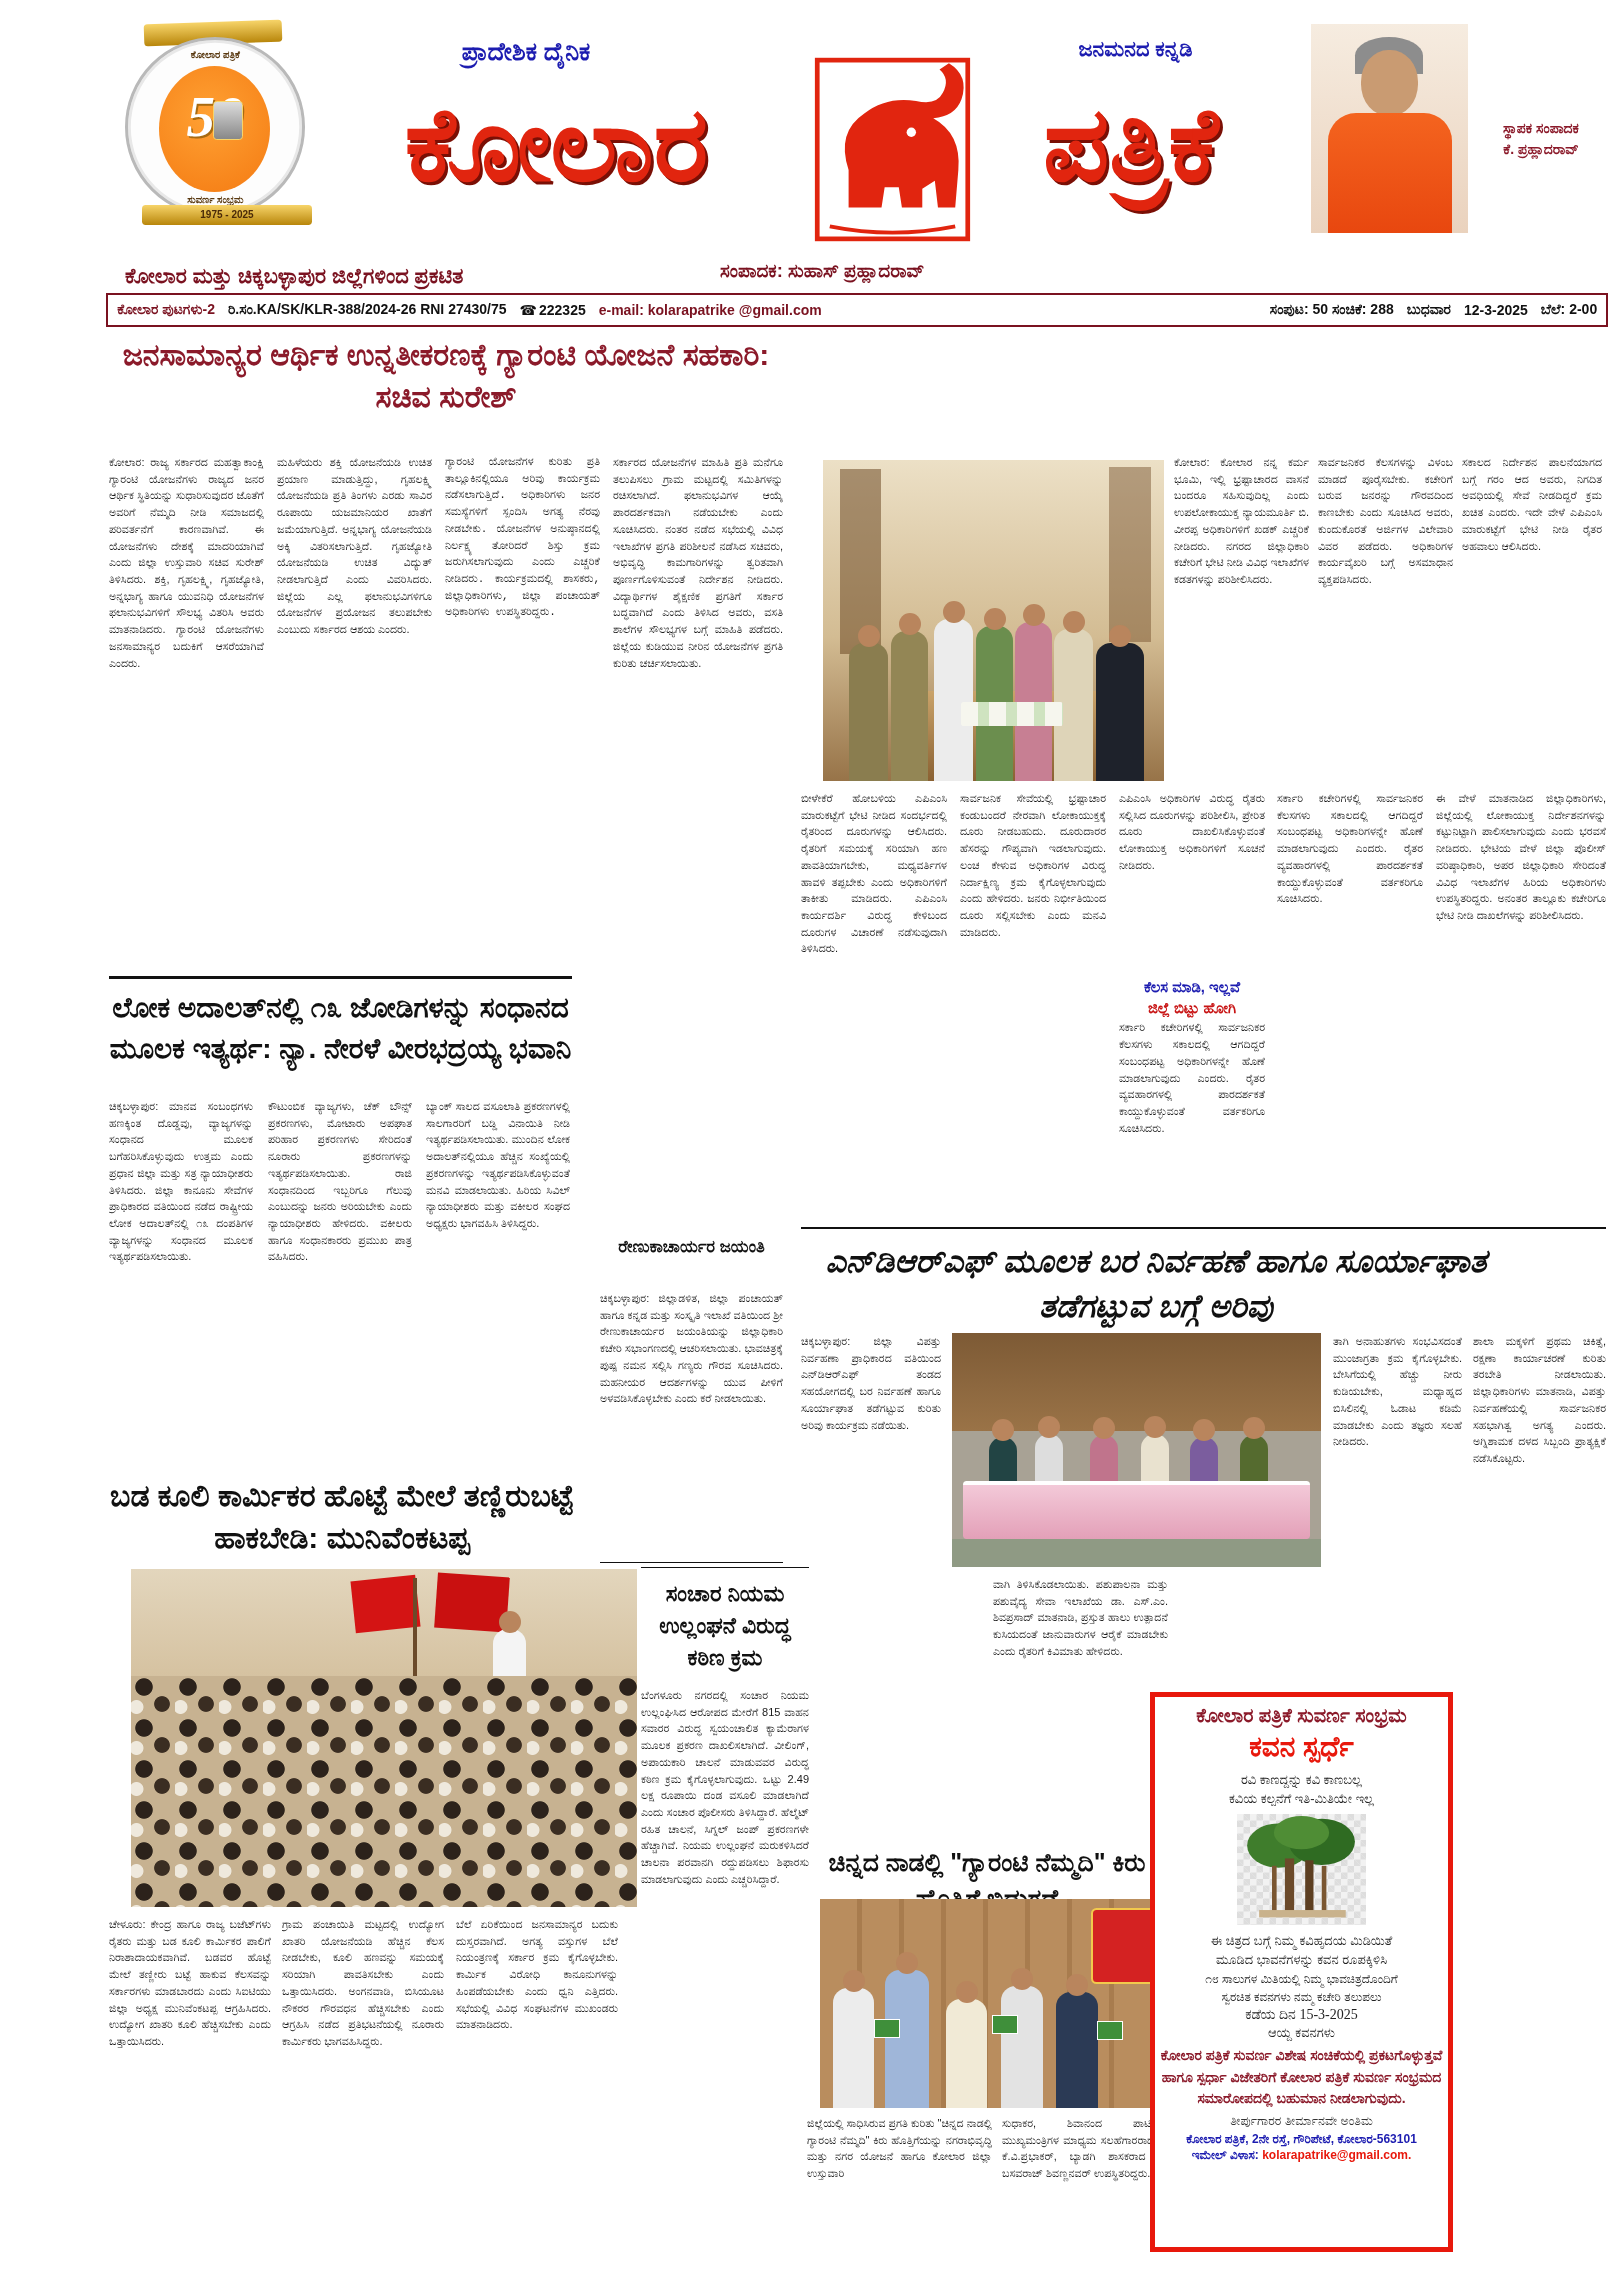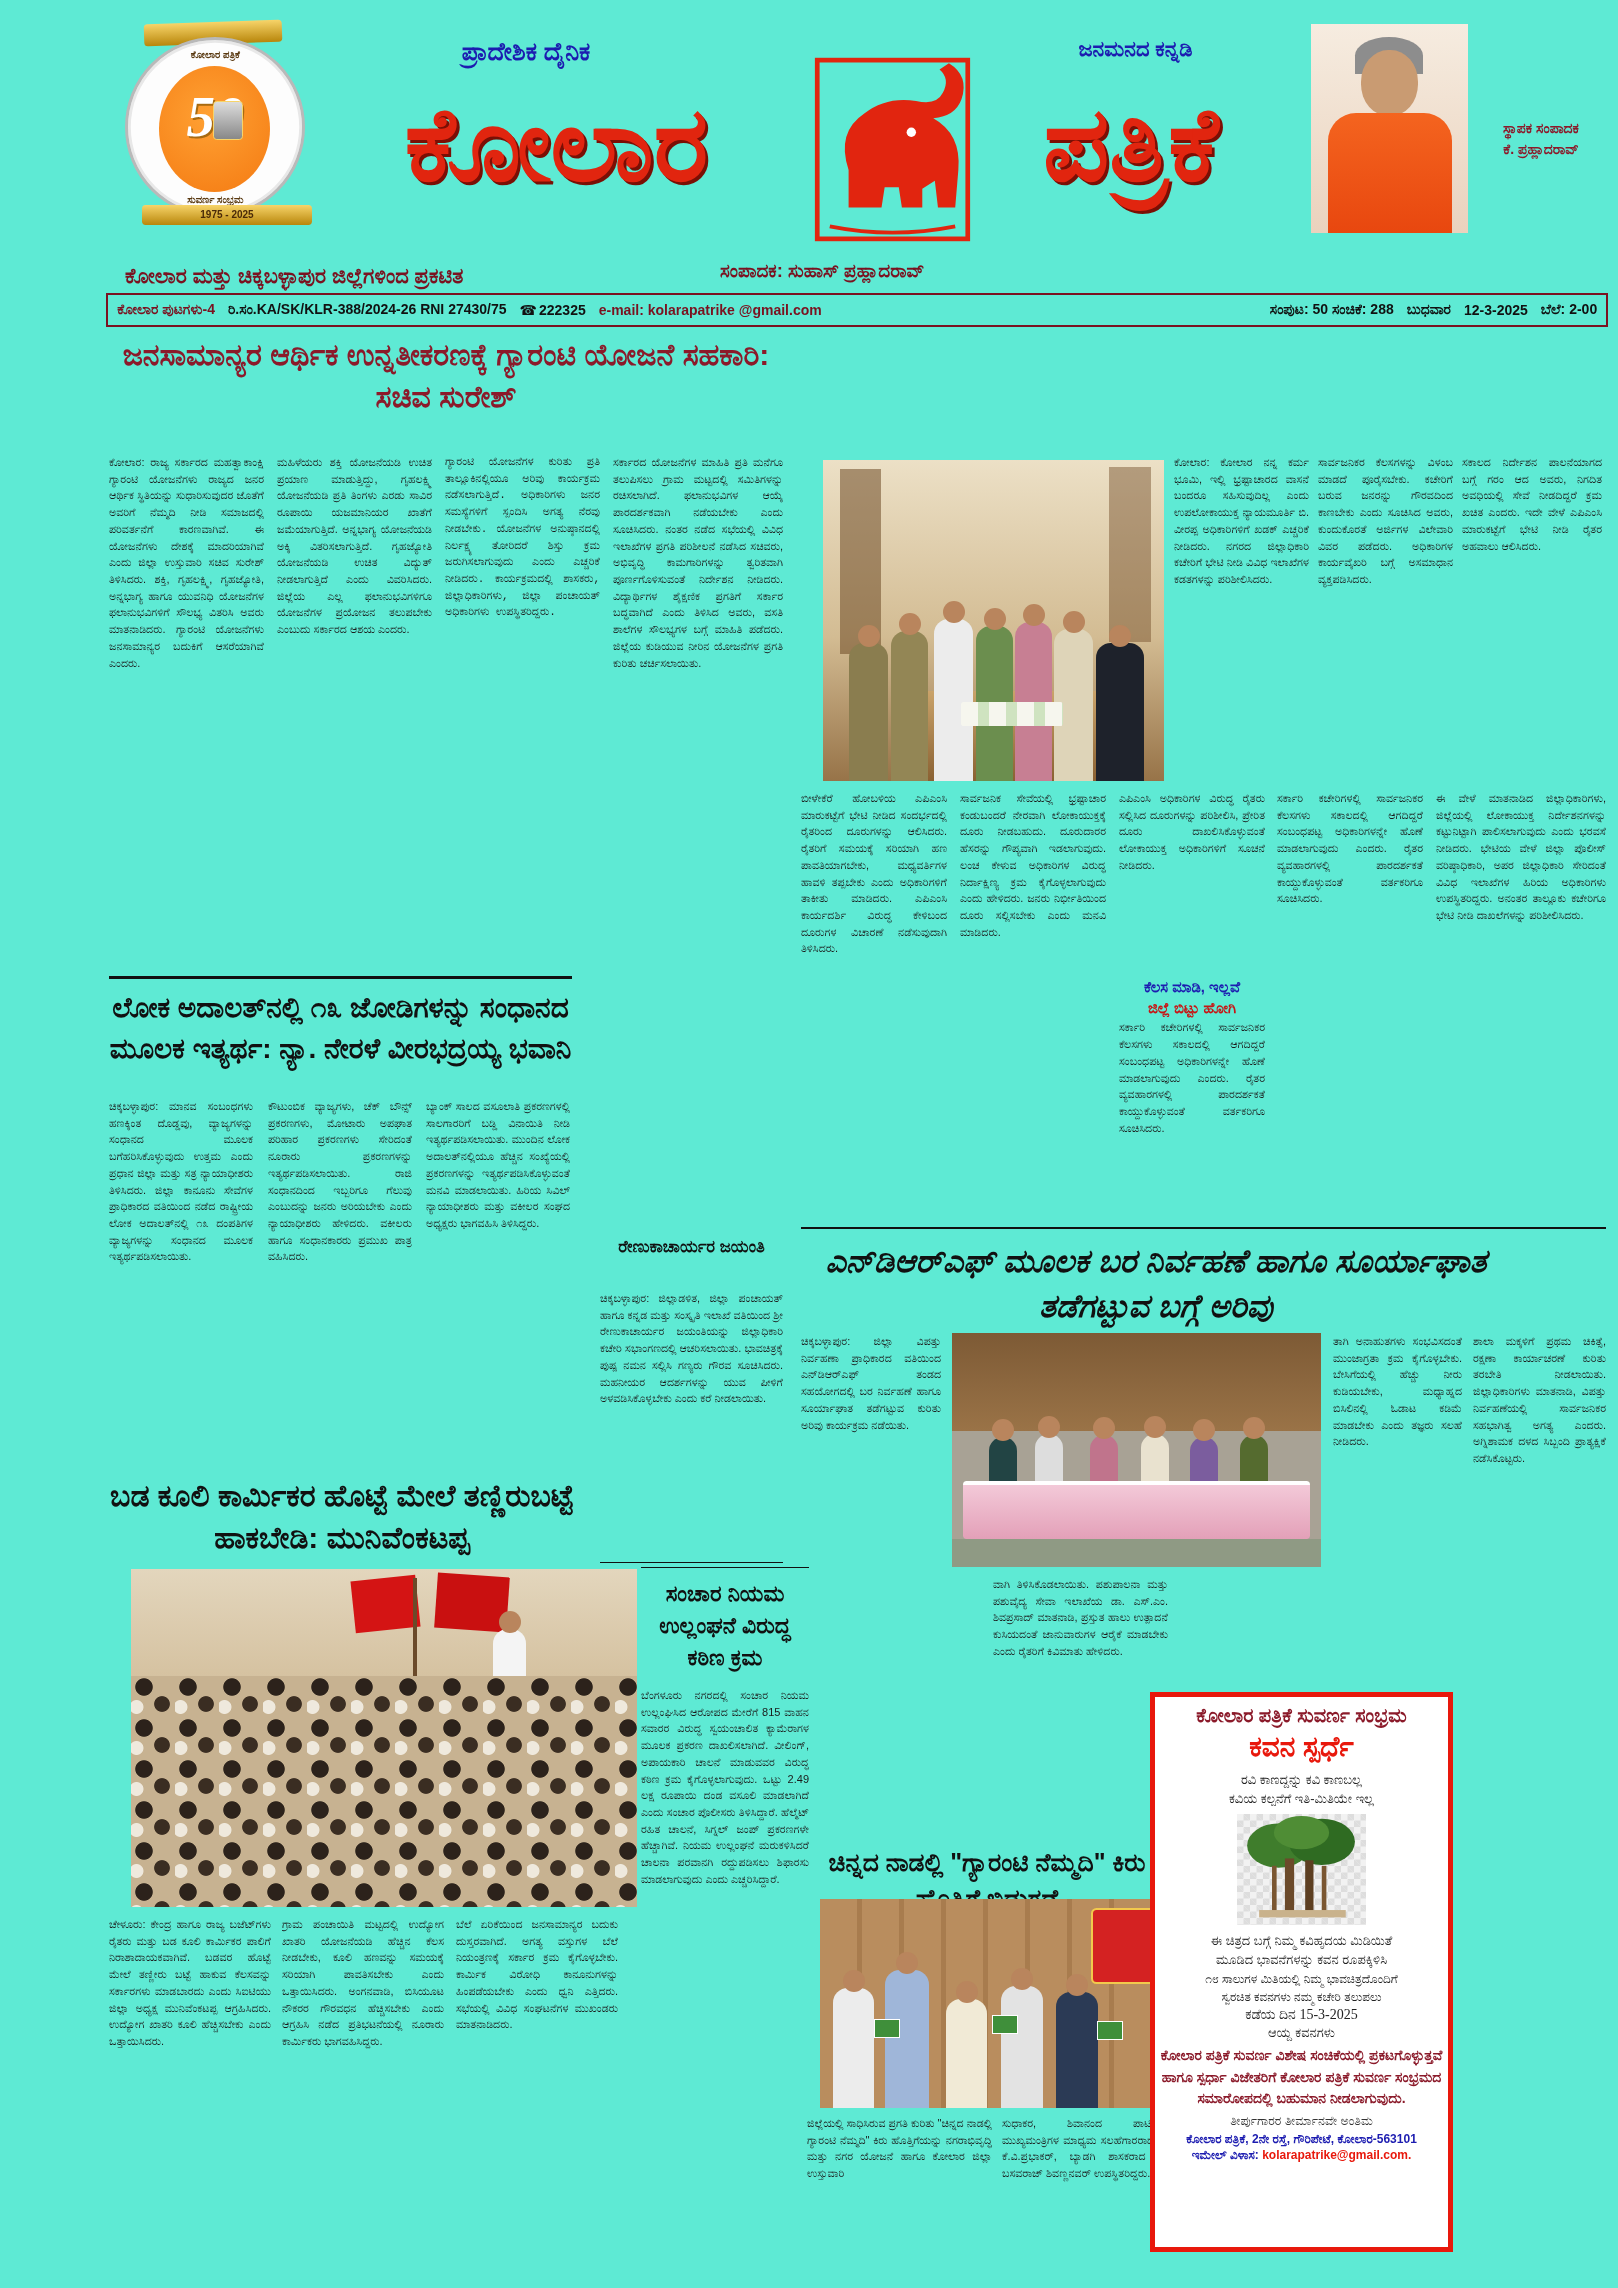--- a/index.html
+++ b/index.html
@@ -1,16 +1,16 @@
 <!DOCTYPE html>
 <html style="font-size:14.8px"><head>
 <meta charset="utf-8">
 <style>
   html,body{margin:0;padding:0;background:#888;}
-  .page{position:relative;width:1619px;height:2289px;background:#5eead4;margin:0 auto;
+  .page{position:relative;width:1619px;height:2289px;background:#ffffff;margin:0 auto;
         font-family:"Liberation Sans","DejaVu Sans",sans-serif;overflow:hidden;}
   .abs{position:absolute;}
   .bcol{position:absolute;font-size:11px;line-height:1.52;text-align:justify;color:#1b1b1b;overflow:hidden;}
   .hl{position:absolute;font-weight:bold;text-align:center;}
   .photo{position:absolute;overflow:hidden;}
   .fig{position:absolute;bottom:0;border-radius:14.8px 14.8px 0 0;}
   .fig::before{content:'';position:absolute;top:-18.5px;left:50%;transform:translateX(-50%);
                width:22px;height:22px;border-radius:50%;background:#b9855d;}
   .rule{position:absolute;border-top:2.8px solid #111;}
   .goldrib{background:linear-gradient(180deg,#f7d469,#b8860b);border-radius:3.7px;}
@@ -66,21 +66,21 @@
     </div>
     <div class="abs" style="left:1469px;top:118px;width:144px;text-align:center;color:#8b1a2a;font-weight:bold;font-size:14px;line-height:1.5;">
       <div>ಸ್ಥಾಪಕ ಸಂಪಾದಕ</div>
       <div>ಕೆ. ಪ್ರಹ್ಲಾದರಾವ್</div>
     </div>
 
     <div class="abs" style="left:125px;top:264px;width:517px;font-size:21px;font-weight:bold;color:#7a1220;">ಕೋಲಾರ ಮತ್ತು ಚಿಕ್ಕಬಳ್ಳಾಪುರ ಜಿಲ್ಲೆಗಳಿಂದ ಪ್ರಕಟಿತ</div>
     <div class="abs" style="left:720px;top:260px;width:425px;font-size:18.5px;font-weight:bold;color:#7a1220;">ಸಂಪಾದಕ: ಸುಹಾಸ್ ಪ್ರಹ್ಲಾದರಾವ್</div>
 
     <div class="abs" style="left:106px;top:293px;width:1480px;height:29.5px;border:2.8px solid #7a1220;display:flex;align-items:center;gap:13px;padding:0 9.2px;font-size:14px;">
-      <span class="ibar-item" style="color:#7a1220;font-weight:bold;">ಕೋಲಾರ ಪುಟಗಳು-4</span>
+      <span class="ibar-item" style="color:#7a1220;font-weight:bold;">ಕೋಲಾರ ಪುಟಗಳು-2</span>
       <span class="ibar-item" style="color:#111;font-weight:bold;">ರಿ.ಸಂ.KA/SK/KLR-388/2024-26 RNI 27430/75</span>
       <span class="ibar-item" style="color:#111;font-weight:bold;">☎</span>
       <span class="ibar-item" style="color:#111;font-weight:bold;margin-left:-11px;">222325</span>
       <span class="ibar-item" style="color:#7a1220;font-weight:bold;">e-mail: kolarapatrike @gmail.com</span>
       <span class="ibar-item" style="color:#111;font-weight:bold;margin-left:auto;">ಸಂಪುಟ: 50 ಸಂಚಿಕೆ: 288</span>
       <span class="ibar-item" style="color:#111;font-weight:bold;">ಬುಧವಾರ</span>
       <span class="ibar-item" style="color:#111;font-weight:bold;">12-3-2025</span>
       <span class="ibar-item" style="color:#111;font-weight:bold;">ಬೆಲೆ: 2-00</span>
     </div>
   </div>

